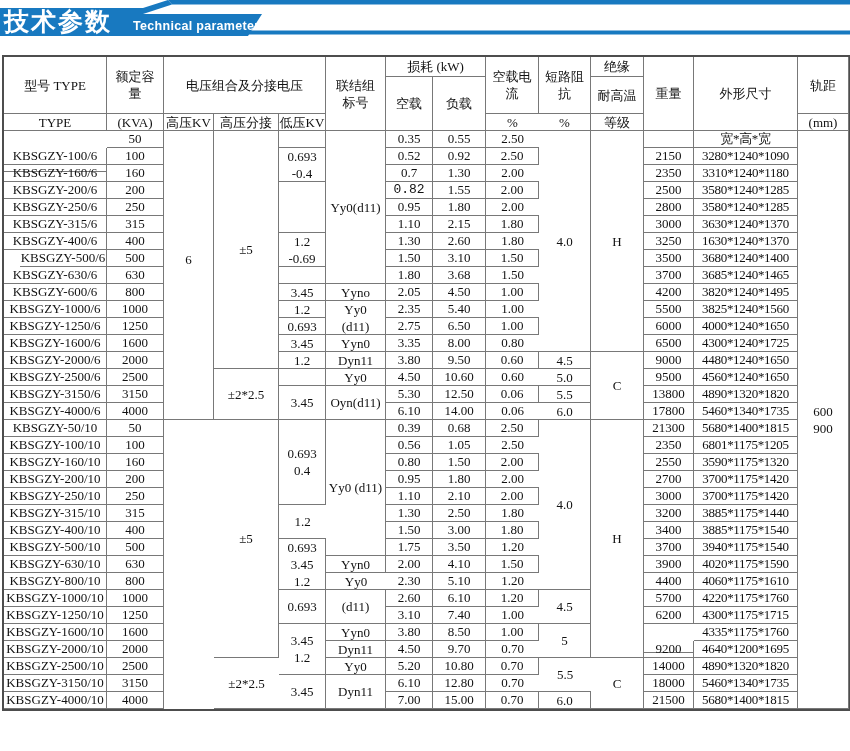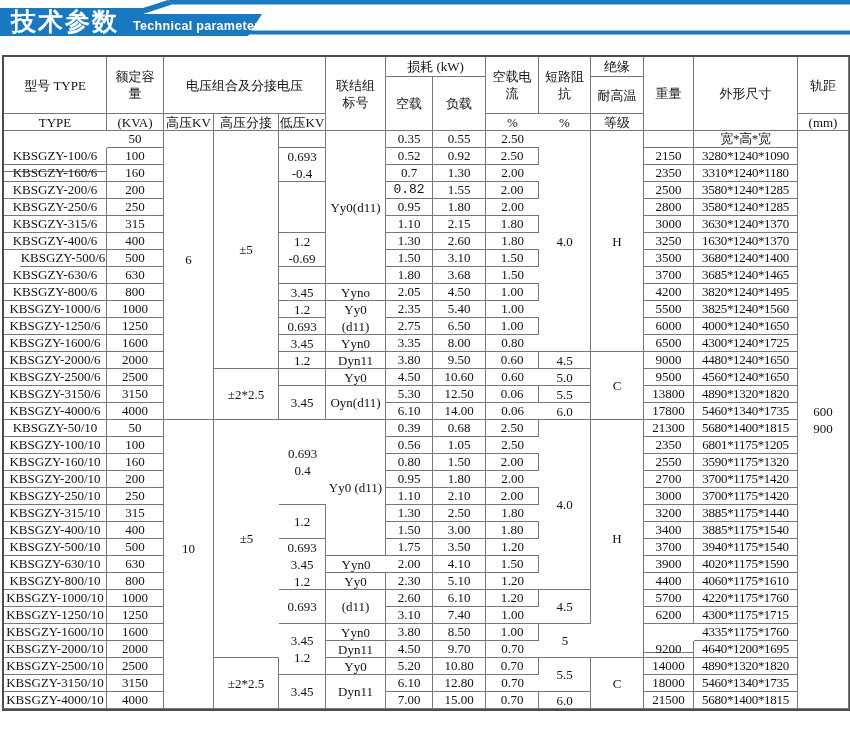--- a/index.html
+++ b/index.html
@@ -1,20 +1,20 @@
 <!DOCTYPE html>
 <html><head>
 <meta charset="utf-8">
 <style>
   html,body{margin:0;padding:0;background:#fff;}
   body{width:850px;height:751px;position:relative;overflow:hidden;
        font-family:"Liberation Serif","DejaVu Serif",serif;color:#111;}
   
   .banner{position:absolute;left:0;top:0;width:850px;height:46px;}
-  .banner-title{position:absolute;left:11px;top:8px;font-family:"Liberation Sans",sans-serif;
+  .banner-title{position:absolute;left:4px;top:8px;font-family:"Liberation Sans",sans-serif;
        font-size:25px;font-weight:bold;color:#fff;letter-spacing:2px;line-height:26px;}
   .banner-sub{position:absolute;left:133px;top:19px;font-family:"Liberation Sans",sans-serif;
        font-size:12.5px;font-weight:bold;color:#fff;letter-spacing:0.3px;}
   
   .tbl{position:absolute;left:2px;top:55px;display:grid;
        grid-template-columns:103px 57px 50px 65px 47px 60px 47px 53px 53px 52px 53px 50px 104px 51px;
        grid-template-rows:20px 37px 17px repeat(34,17px);
        border:2px solid #4d4d4d;background:#fff;}
   .c{border-right:1px solid #787878;border-bottom:1px solid #787878;
      display:flex;align-items:center;justify-content:center;text-align:center;
@@ -139,21 +139,21 @@
     <div class="c " style="grid-area: 11 / 9 / span 1;">1.50</div>
     <div class="c " style="grid-area: 11 / 12 / span 1;">3500</div>
     <div class="c dims" style="grid-area: 11 / 13 / span 1;">3680*1240*1400</div>
     <div class="c " style="grid-area: 12 / 1 / span 1;">KBSGZY-630/6</div>
     <div class="c " style="grid-area: 12 / 2 / span 1;">630</div>
     <div class="c " style="grid-area: 12 / 7 / span 1;">1.80</div>
     <div class="c " style="grid-area: 12 / 8 / span 1;">3.68</div>
     <div class="c " style="grid-area: 12 / 9 / span 1;">1.50</div>
     <div class="c " style="grid-area: 12 / 12 / span 1;">3700</div>
     <div class="c dims" style="grid-area: 12 / 13 / span 1;">3685*1240*1465</div>
-    <div class="c " style="grid-area: 13 / 1 / span 1;">KBSGZY-800/6</div>
+    <div class="c " style="grid-area: 13 / 1 / span 1;">KBSGZY-600/6</div>
     <div class="c " style="grid-area: 13 / 2 / span 1;">800</div>
     <div class="c " style="grid-area: 13 / 7 / span 1;">2.05</div>
     <div class="c " style="grid-area: 13 / 8 / span 1;">4.50</div>
     <div class="c " style="grid-area: 13 / 9 / span 1;">1.00</div>
     <div class="c " style="grid-area: 13 / 12 / span 1;">4200</div>
     <div class="c dims" style="grid-area: 13 / 13 / span 1;">3820*1240*1495</div>
     <div class="c " style="grid-area: 14 / 1 / span 1;">KBSGZY-1000/6</div>
     <div class="c " style="grid-area: 14 / 2 / span 1;">1000</div>
     <div class="c " style="grid-area: 14 / 7 / span 1;">2.35</div>
     <div class="c " style="grid-area: 14 / 8 / span 1;">5.40</div>
@@ -315,21 +315,20 @@
     <div class="c " style="grid-area: 36 / 12 / span 1;">18000</div>
     <div class="c dims" style="grid-area: 36 / 13 / span 1;">5460*1340*1735</div>
     <div class="c " style="grid-area: 37 / 1 / span 1;">KBSGZY-4000/10</div>
     <div class="c " style="grid-area: 37 / 2 / span 1;">4000</div>
     <div class="c " style="grid-area: 37 / 7 / span 1;">7.00</div>
     <div class="c " style="grid-area: 37 / 8 / span 1;">15.00</div>
     <div class="c " style="grid-area: 37 / 9 / span 1;">0.70</div>
     <div class="c " style="grid-area: 37 / 12 / span 1;">21500</div>
     <div class="c dims" style="grid-area: 37 / 13 / span 1;">5680*1400*1815</div>
     <div class="c pre rel" style="grid-area: 4 / 3 / span 17;"><span class="off" style="top: 127.5px;">6</span></div>
-    <div class="c pre rel" style="grid-area: 21 / 3 / span 17;"><span class="off" style="top: 127.5px;">10</span></div>
     <div class="c pre" style="grid-area: 4 / 4 / span 14;">±5</div>
     <div class="c pre" style="grid-area: 18 / 4 / span 3;">±2*2.5</div>
     <div class="c pre" style="grid-area: 21 / 4 / span 14;">±5</div>
     <div class="c pre" style="grid-area: 35 / 4 / span 3;">±2*2.5</div>
     <div class="c pre" style="grid-area: 4 / 5 / span 1;"></div>
     <div class="c pre" style="grid-area: 5 / 5 / span 2;">0.693
 -0.4</div>
     <div class="c pre" style="grid-area: 7 / 5 / span 3;"></div>
     <div class="c pre" style="grid-area: 10 / 5 / span 2;">1.2
 -0.69</div>

